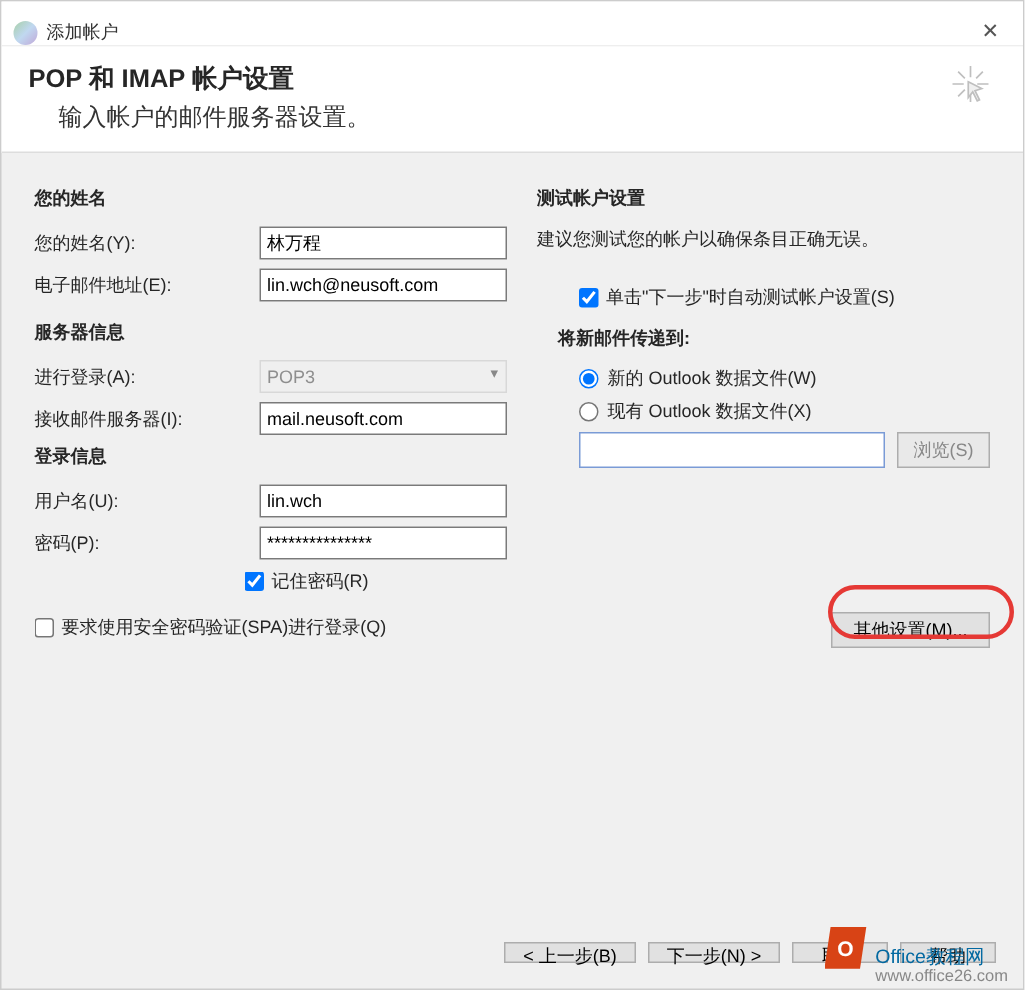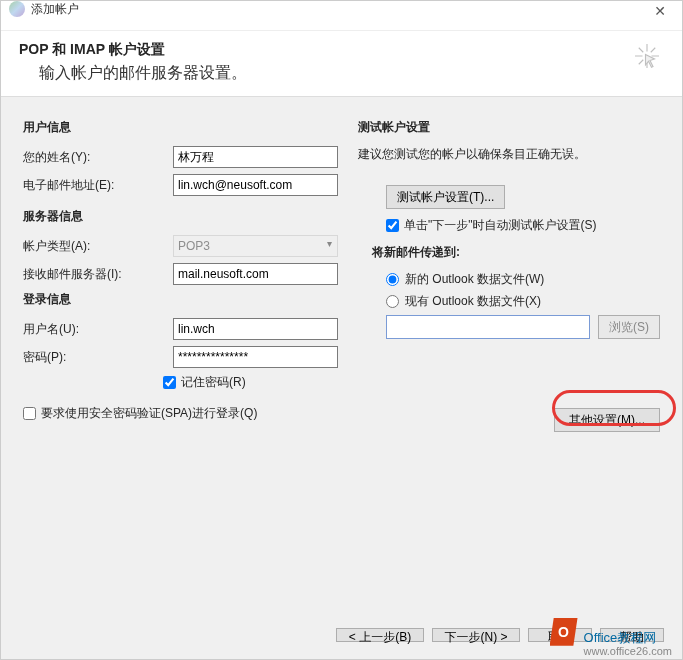--- a/index.html
+++ b/index.html
@@ -1,24 +1,24 @@
 <!DOCTYPE html>
 <html><head>
   <meta charset="utf-8">
   <style>
     * { box-sizing: border-box; margin: 0; padding: 0; font-family: "Microsoft YaHei", "SimSun", Tahoma, sans-serif; }
     body { background: #fff; width: 683px; height: 660px; position: relative; }
     .window { width: 683px; height: 660px; border: 1px solid #ccc; background: #f0f0f0; position: relative; }
-    .titlebar { height: 30px; background: #fff; display: flex; align-items: flex-start; padding: 0 8px; border-bottom: 1px solid #eee; }
+    .titlebar { height: 30px; background: #fff; display: flex; align-items: flex-end; padding: 0 8px; border-bottom: 1px solid #eee; }
     .titlebar .globe { width: 16px; height: 16px; border-radius: 50%; background: linear-gradient(135deg,#a8d0a8,#c0d8f0,#c0a8d8); margin-right: 6px; }
     .titlebar .title { font-size: 12px; color: #333; flex: 1; }
     .titlebar .close { font-size: 14px; color: #555; padding: 2px 8px; cursor: pointer; }
     .header { background: #fff; padding: 10px 20px 12px 18px; position: relative; border-bottom: 1px solid #ddd; display: flex; }
     .header-left { flex: 1; }
-    .header h1 { font-size: 14px; font-weight: bold; color: #262626; }
+    .header h1 { font-size: 17px; font-weight: bold; color: #262626; }
     .header p { font-size: 16px; color: #333; margin-top: 4px; padding-left: 20px; }
     .cursor-icon { width: 30px; height: 30px; }
     .cursor-icon svg { width: 30px; height: 30px; }
     .content { padding: 18px 22px 10px 22px; display: flex; font-size: 12px; color: #262626; }
     .col { flex: 1; }
     .col-left { padding-right: 20px; }
     .section-title { font-weight: bold; margin: 4px 0 10px 0; font-size: 12px; }
     .row { display: flex; align-items: center; margin-bottom: 6px; }
     .row label { width: 150px; }
     .row input[type=text], .row input[type=password] { flex: 1; height: 22px; border: 1px solid #7a7a7a; padding: 0 4px; font-size: 12px; background: #fff; }
@@ -68,33 +68,33 @@
           <g stroke="#bfbfbf" stroke-width="1.5" fill="none">
             <path d="M20 4 L20 14 M4 20 L14 20 M36 20 L26 20 M20 36 L20 26 M9 9 L15 15 M31 9 L25 15 M9 31 L15 25"></path>
             <path d="M18 18 L30 24 L24 26 L28 34 L26 35 L22 27 L18 32 Z" fill="#f0f0f0"></path>
           </g>
         </svg>
     </div>
   </div>
 
   <div class="content">
     <div class="col col-left">
-      <div class="section-title">用户信息</div>
+      <div class="section-title">您的姓名</div>
       <div class="row">
         <label>您的姓名(Y):</label>
         <input type="text" value="林万程" style="">
       </div>
       <div class="row">
         <label>电子邮件地址(E):</label>
         <input type="text" value="lin.wch@neusoft.com" style="">
       </div>
 
       <div class="section-title" style="margin-top:12px">服务器信息</div>
       <div class="row">
-        <label>帐户类型(A):</label>
+        <label>进行登录(A):</label>
         <div class="select-wrap">
             <select disabled=""><option>POP3</option></select>
           </div>
       </div>
       <div class="row">
         <label>接收邮件服务器(I):</label>
         <input type="text" value="mail.neusoft.com" style="">
       </div>
 
       <div class="section-title" style="">登录信息</div>
@@ -112,23 +112,20 @@
       </div>
       <div class="chk" style="margin-top:14px">
         <input type="checkbox" style="">
         <span>要求使用安全密码验证(SPA)进行登录(Q)</span>
       </div>
     </div>
 
     <div class="col col-right">
       <div class="section-title">测试帐户设置</div>
       <div class="test-desc">建议您测试您的帐户以确保条目正确无误。</div>
-      <div style="margin-left:28px;margin-bottom:4px">
-        <button class="btn">测试帐户设置(T)...</button>
-      </div>
       <div class="autotest">
         <input type="checkbox" checked="" style="">
         <span>单击"下一步"时自动测试帐户设置(S)</span>
       </div>
       <div class="section-title" style="margin-left:14px">将新邮件传递到:</div>
       <div class="radio">
         <input type="radio" name="deliver" checked="" style="">
         <span>新的 Outlook 数据文件(W)</span>
       </div>
       <div class="radio">

